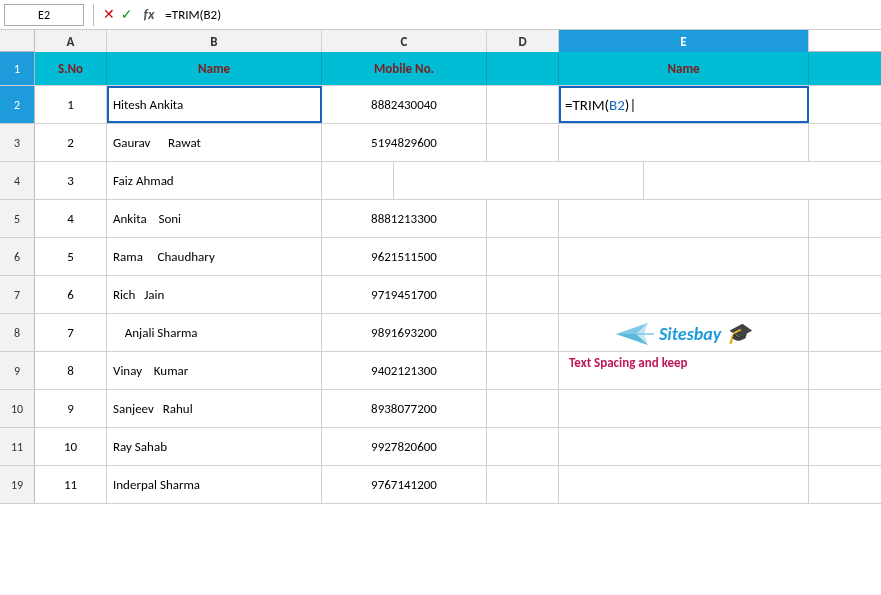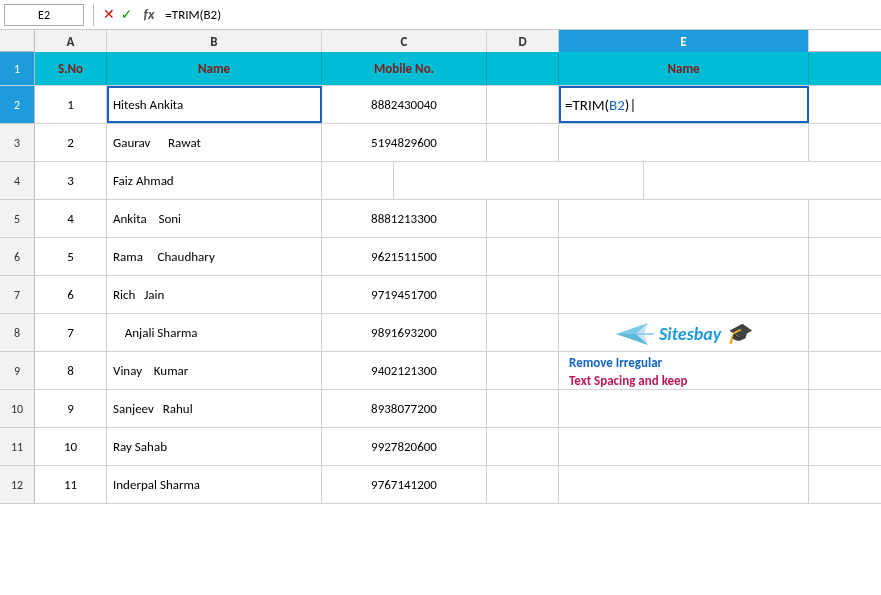--- a/index.html
+++ b/index.html
@@ -314,21 +314,20 @@
     </div>
 
     <div class="spreadsheet-row">
       <div class="row-num">9</div>
       <div class="cell col-a center">8</div>
       <div class="cell col-b">Vinay&nbsp;&nbsp;&nbsp;&nbsp;Kumar</div>
       <div class="cell col-c center">9402121300</div>
       <div class="cell col-d"></div>
       <div class="cell col-e" style="align-items:flex-start;">
         <div class="info-text" style="padding:2px 4px;">
-          <span style="display:block; color:#1565C0; font-weight:bold; font-size:13px;">Remove Irregular</span>
           <span style="display:block; color:#be185d; font-weight:bold; font-size:13px;">Text Spacing and keep</span>
 
         </div>
       </div>
     </div>
 
     <div class="spreadsheet-row">
       <div class="row-num">10</div>
       <div class="cell col-a center">9</div>
       <div class="cell col-b">Sanjeev&nbsp;&nbsp;&nbsp;Rahul</div>
@@ -340,21 +339,21 @@
     <div class="spreadsheet-row">
       <div class="row-num">11</div>
       <div class="cell col-a center">10</div>
       <div class="cell col-b">Ray Sahab</div>
       <div class="cell col-c center">9927820600</div>
       <div class="cell col-d"></div>
       <div class="cell col-e"></div>
     </div>
 
     <div class="spreadsheet-row">
-      <div class="row-num">12</div>
+      <div class="row-num">19</div>
       <div class="cell col-a center">11</div>
       <div class="cell col-b">Inderpal Sharma</div>
       <div class="cell col-c center">9767141200</div>
       <div class="cell col-d"></div>
       <div class="cell col-e"></div>
     </div>
 
   </div>
 </div>
 

